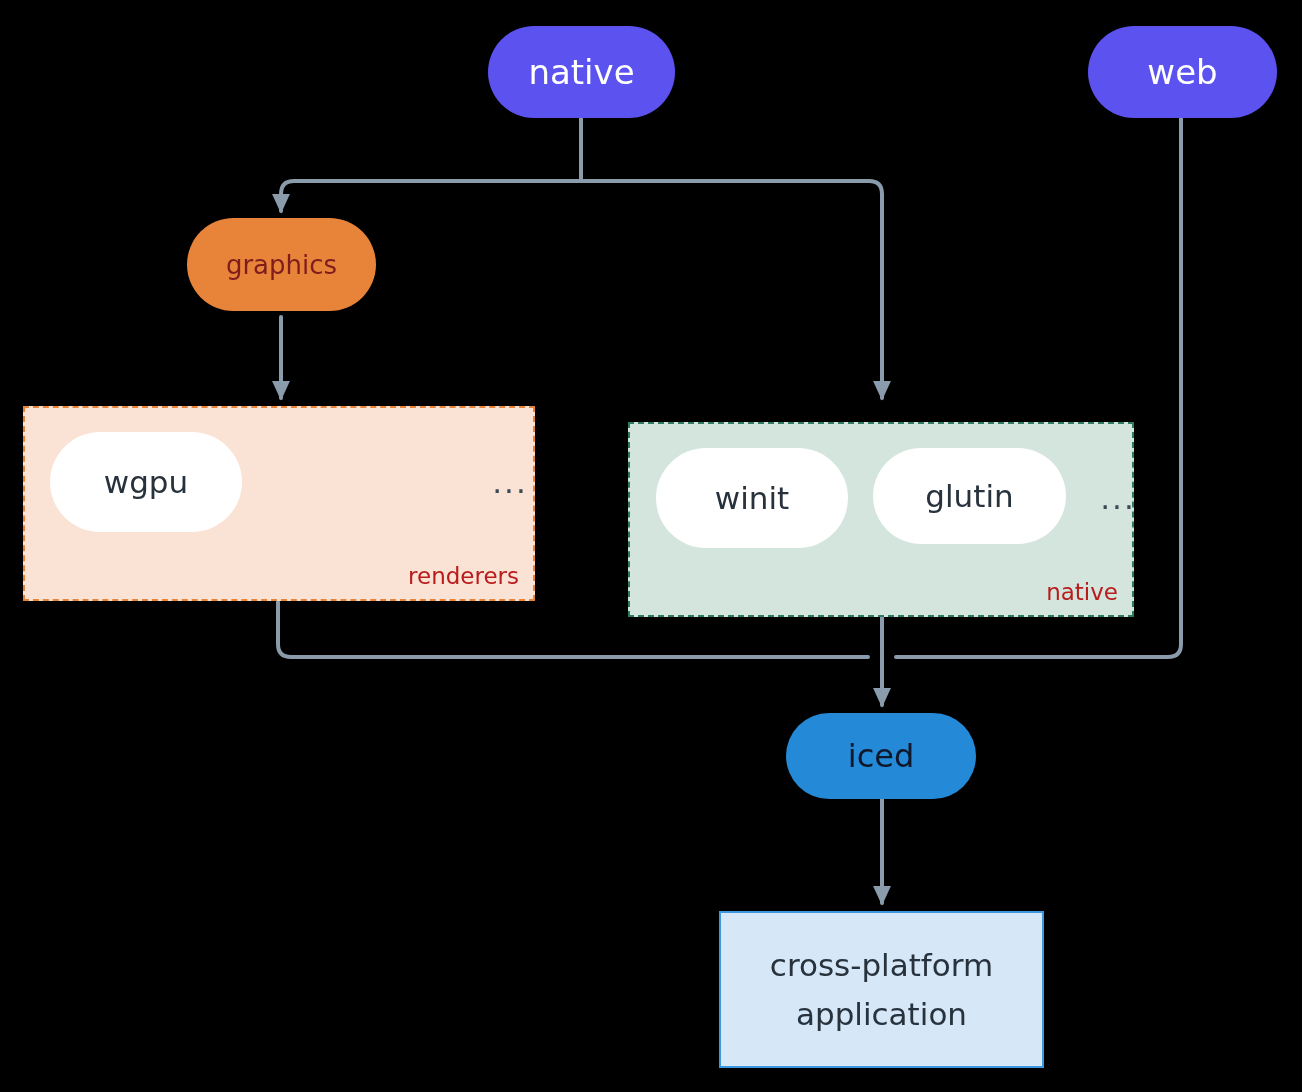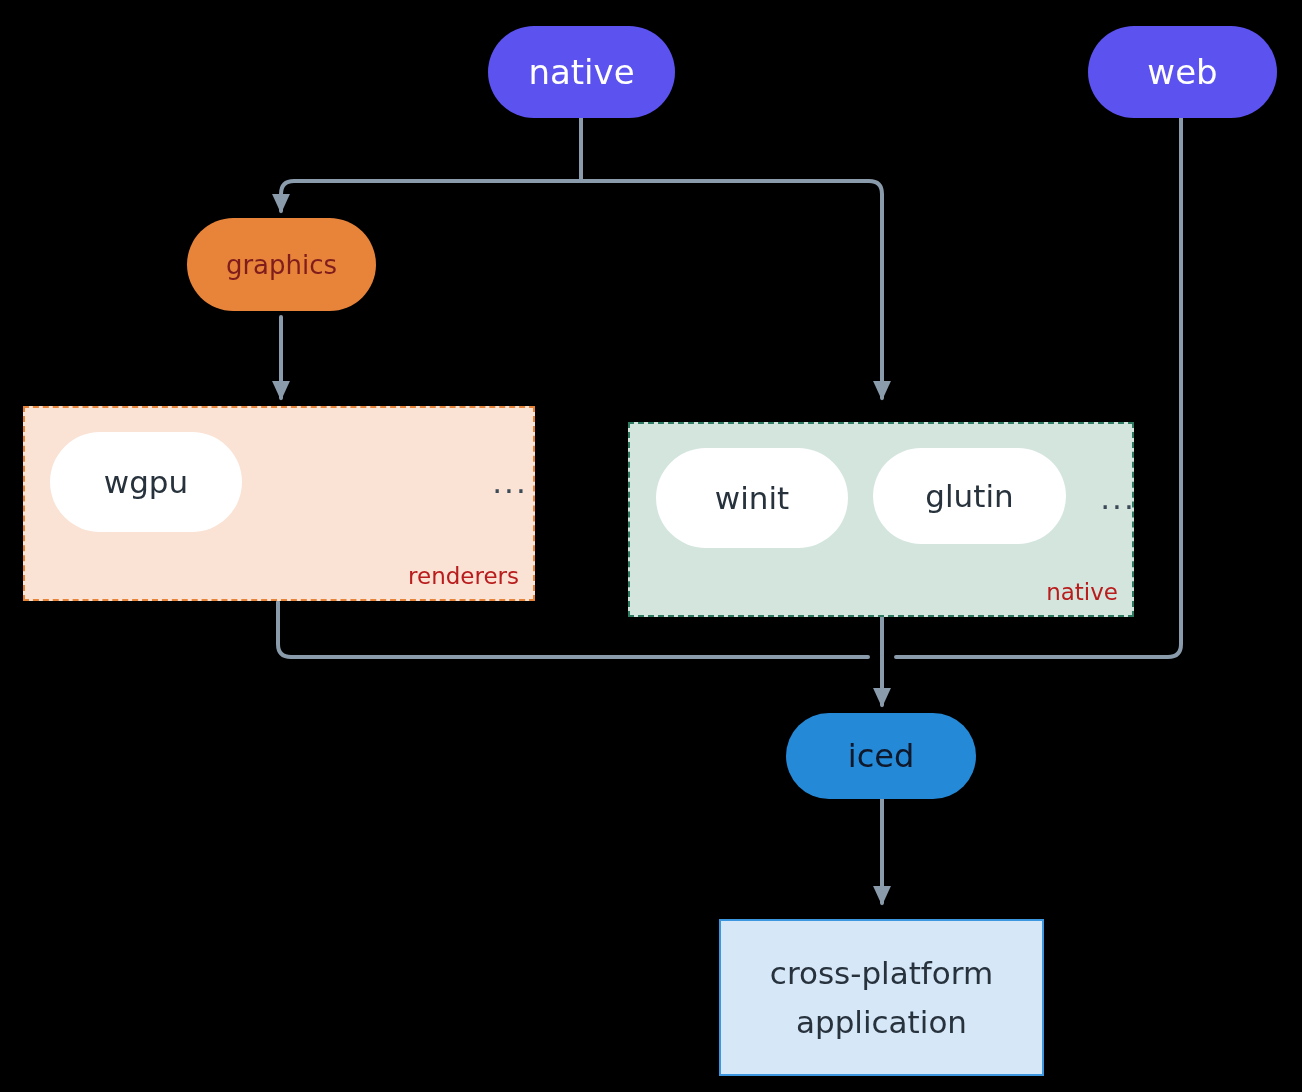--- a/index.html
+++ b/index.html
@@ -56,21 +56,20 @@
     color: #0f172a;
     font-size: 32px;
   }
   .node-app {
     background: #d6e7f8;
     border: 2px solid #3d97e0;
     color: #27323c;
     font-size: 31px;
     line-height: 1.55;
     flex-direction: column;
-    margin-top: 8px;
   }
 
   
   .group {
     position: absolute;
     box-sizing: border-box;
     text-align: center;
   }
   .group-renderers {
     background: #fae2d4;

